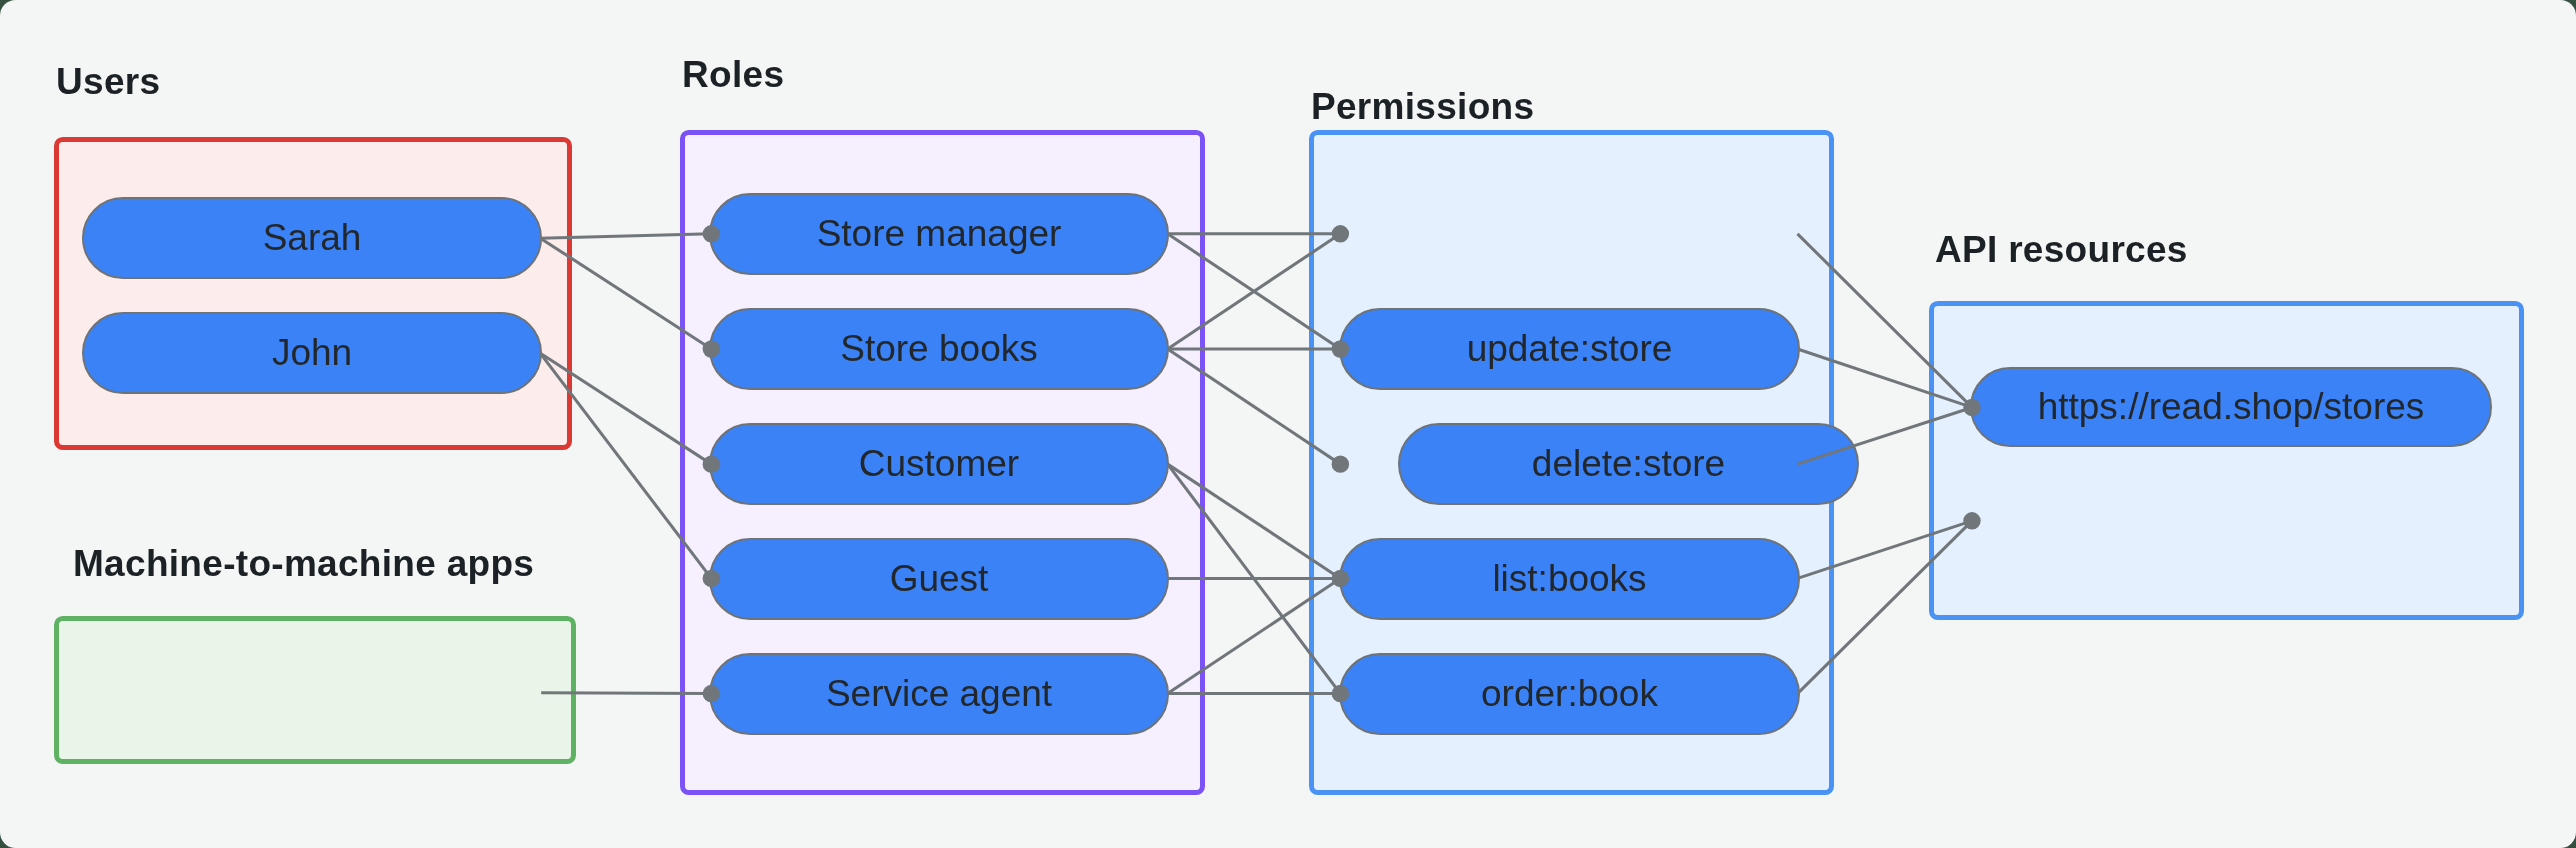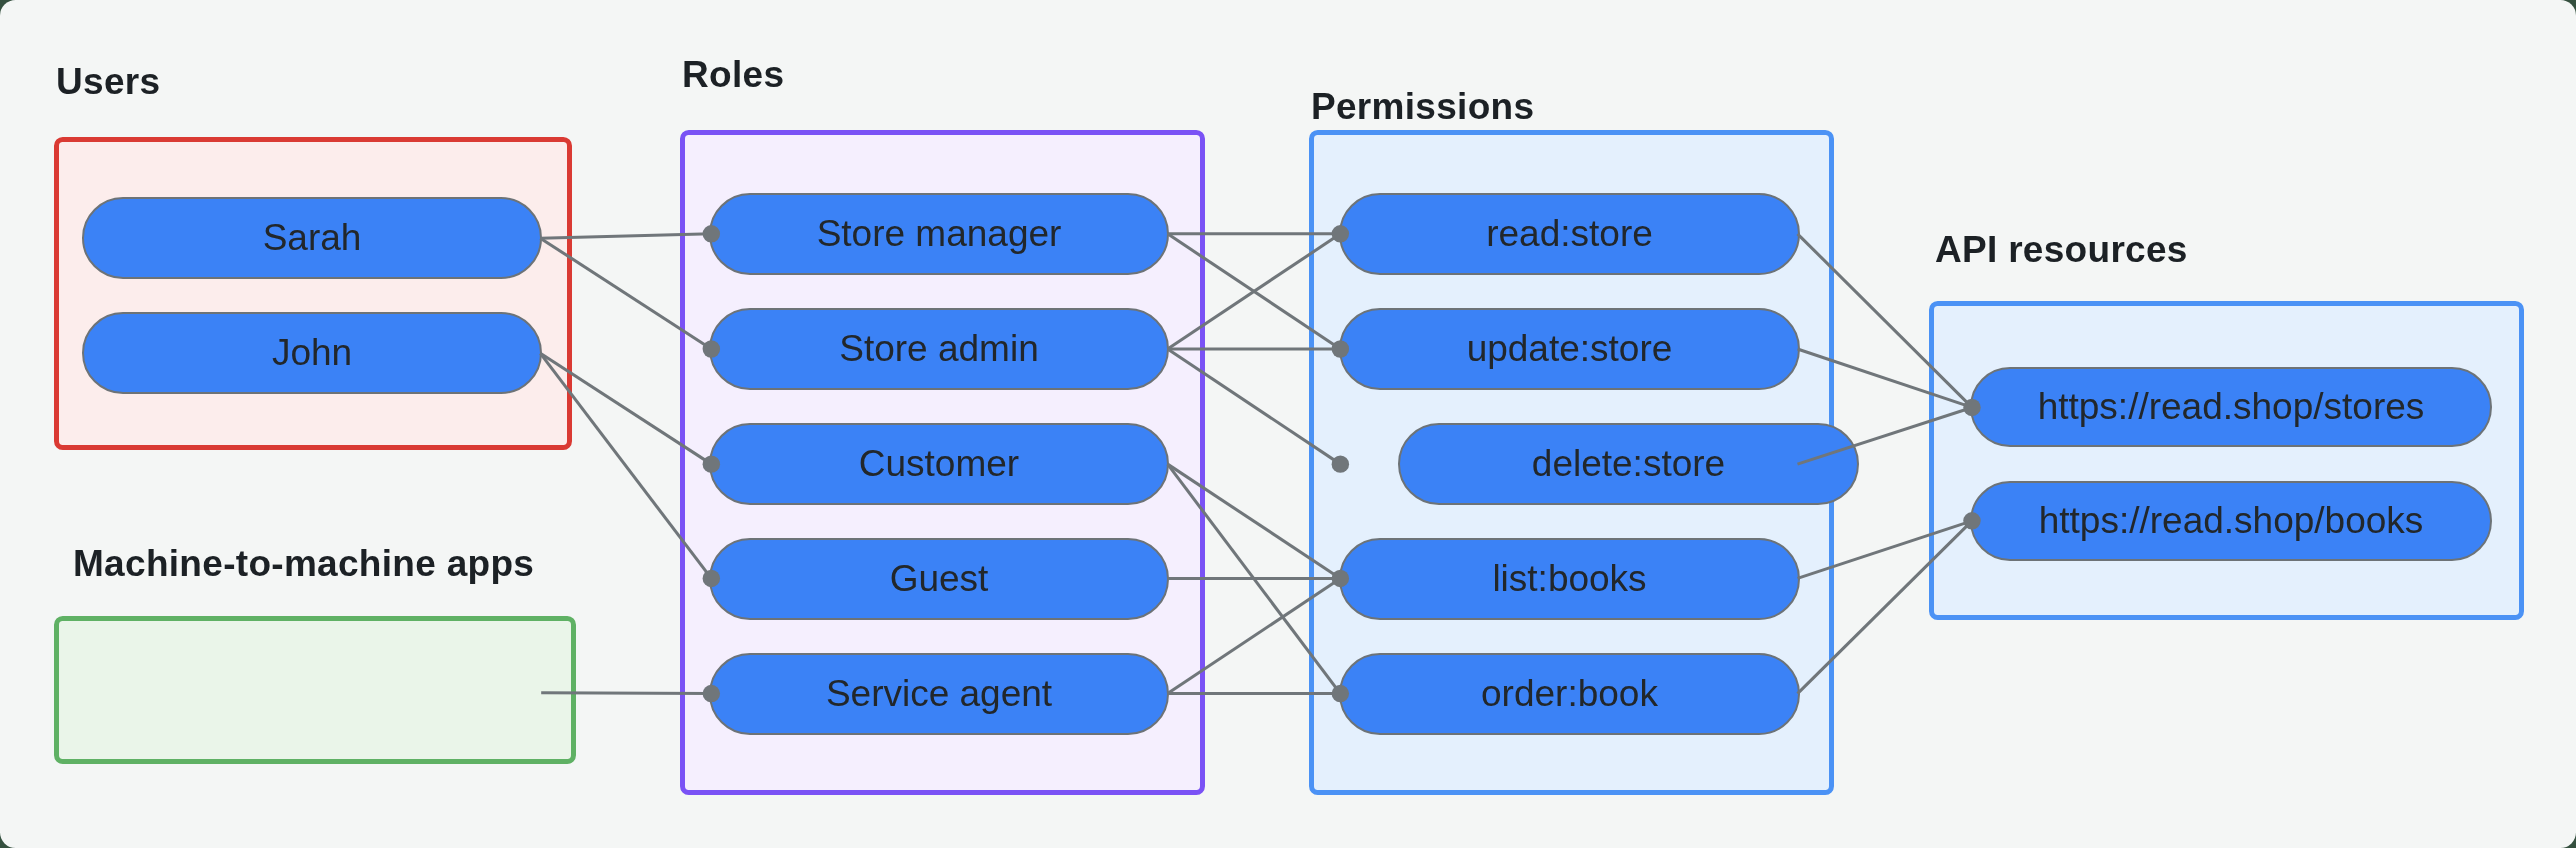--- a/index.html
+++ b/index.html
@@ -64,35 +64,33 @@
 <div class="stage" id="stage">
     <div class="group-box" style="left: 54px; top: 137px; width: 518px; height: 313px; border-color: rgb(218, 58, 51); background: rgb(252, 237, 236);"></div>
     <div class="group-label" style="left: 56px; top: 61px;">Users</div>
     <div class="node" style="left: 82px; top: 197px; width: 460px; height: 82px;">Sarah</div>
     <div class="node" style="left: 82px; top: 312px; width: 460px; height: 82px;">John</div>
     <div class="group-box" style="left: 54px; top: 616px; width: 522px; height: 148px; border-color: rgb(95, 177, 100); background: rgb(234, 245, 233);"></div>
     <div class="group-label" style="left: 56px; top: 543px; margin-left: 17px;">Machine-to-machine apps</div>
     <div class="group-box" style="left: 680px; top: 130px; width: 525px; height: 665px; border-color: rgb(122, 82, 245); background: rgb(245, 239, 254);"></div>
     <div class="group-label" style="left: 682px; top: 54px;">Roles</div>
     <div class="node" style="left: 709px; top: 193px; width: 460px; height: 82px;">Store manager</div>
-    <div class="node" style="left: 709px; top: 308px; width: 460px; height: 82px;">Store admin</div>
+    <div class="node" style="left: 709px; top: 308px; width: 460px; height: 82px;">Store books</div>
     <div class="node" style="left: 709px; top: 423px; width: 460px; height: 82px;">Customer</div>
     <div class="node" style="left: 709px; top: 538px; width: 460px; height: 82px;">Guest</div>
     <div class="node" style="left: 709px; top: 653px; width: 460px; height: 82px;">Service agent</div>
     <div class="group-box" style="left: 1309px; top: 130px; width: 525px; height: 665px; border-color: rgb(75, 146, 245); background: rgb(228, 240, 253);"></div>
     <div class="group-label" style="left: 1311px; top: 54px; margin-top: 32px;">Permissions</div>
-    <div class="node" style="left: 1339px; top: 193px; width: 461px; height: 82px;">read:store</div>
     <div class="node" style="left: 1339px; top: 308px; width: 461px; height: 82px;">update:store</div>
     <div class="node" style="left: 1398px; top: 423px; width: 461px; height: 82px;">delete:store</div>
     <div class="node" style="left: 1339px; top: 538px; width: 461px; height: 82px;">list:books</div>
     <div class="node" style="left: 1339px; top: 653px; width: 461px; height: 82px;">order:book</div>
     <div class="group-box" style="left: 1929px; top: 301px; width: 595px; height: 319px; border-color: rgb(75, 146, 245); background: rgb(228, 240, 253);"></div>
     <div class="group-label" style="left: 1935px; top: 229px;">API resources</div>
     <div class="node" style="left: 1970px; top: 367px; width: 522px; height: 80px;">https://read.shop/stores</div>
-    <div class="node" style="left: 1970px; top: 481px; width: 522px; height: 80px;">https://read.shop/books</div>
     <svg class="edge-layer" viewBox="0 0 2952 972" width="2576" height="848">
       <line x1="619" y1="273" x2="815" y2="268"></line>
       <line x1="619" y1="273" x2="815" y2="400"></line>
       <line x1="619" y1="405" x2="815" y2="532"></line>
       <line x1="619" y1="405" x2="815" y2="663"></line>
       <line x1="620" y1="794" x2="815" y2="795"></line>
       <line x1="1338" y1="268" x2="1536" y2="268"></line>
       <line x1="1338" y1="268" x2="1536" y2="400"></line>
       <line x1="1338" y1="400" x2="1536" y2="268"></line>
       <line x1="1338" y1="400" x2="1536" y2="400"></line>

